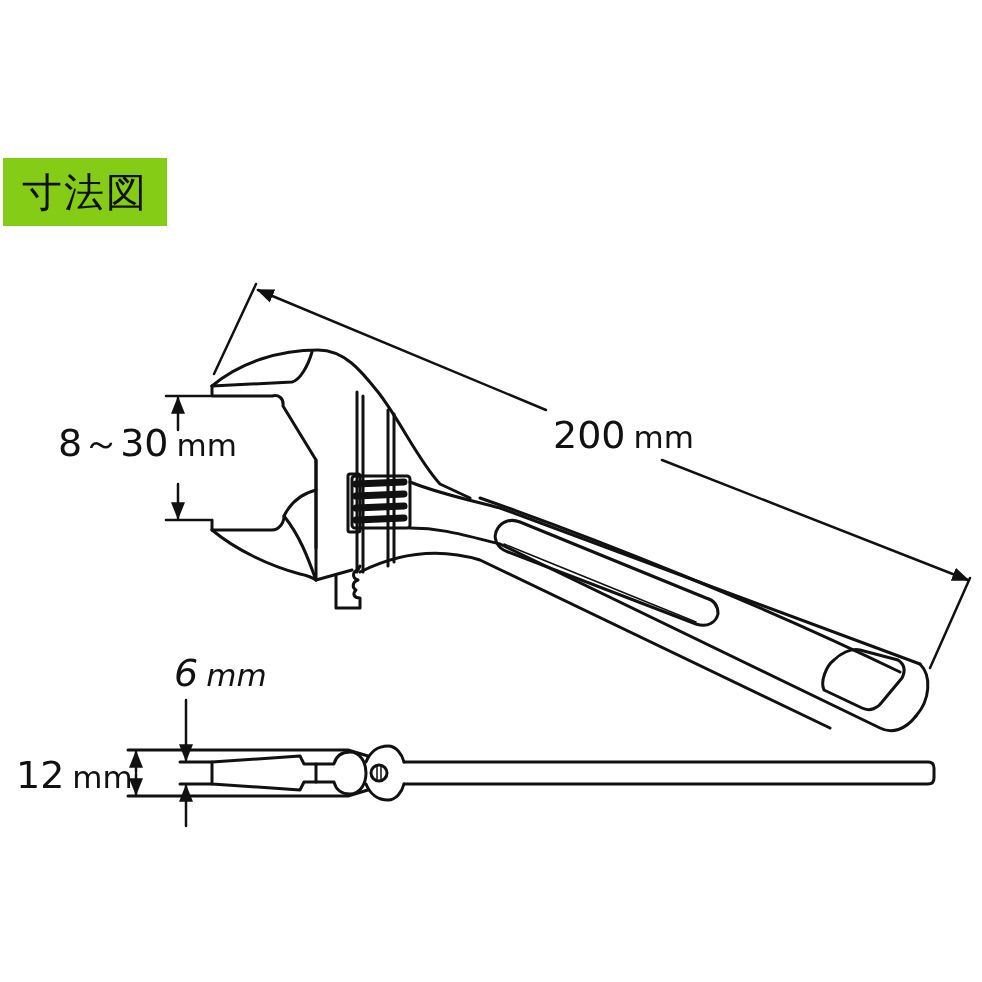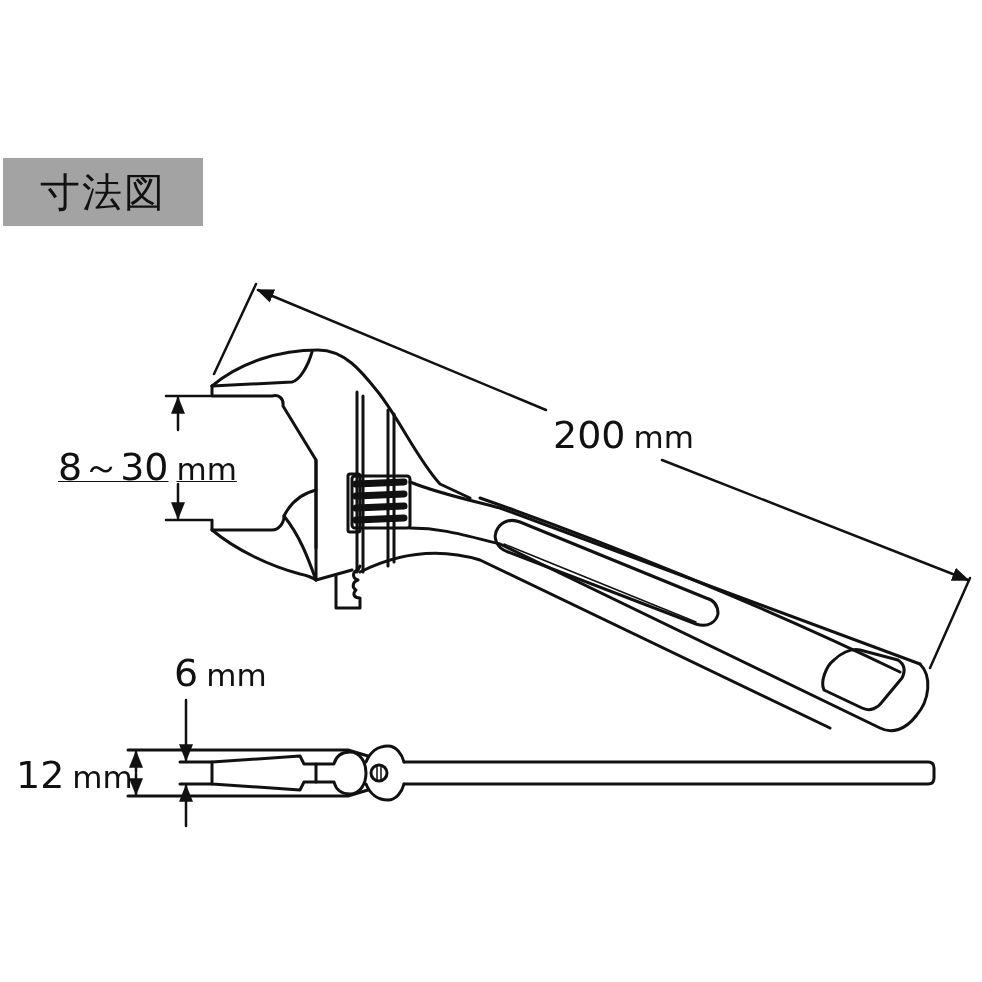--- a/index.html
+++ b/index.html
@@ -12,23 +12,23 @@
       height: 982px;
       position: relative;
       overflow: hidden;
       font-family: "DejaVu Sans", sans-serif;
       color: #111111;
     }
     .title-badge {
       position: absolute;
       left: 3px;
       top: 158px;
-      width: 200px;
+      width: 164px;
       height: 68px;
-      background: #a3a3a3;
+      background: #84cc16;
       display: flex;
       align-items: center;
       justify-content: center;
     }
     .title-badge span {
       font-family: "DejaVu Sans", sans-serif;
       font-size: 40px;
       letter-spacing: 2px;
       color: #111111;
       line-height: 1;
@@ -43,23 +43,23 @@
     .dim-label {
       position: absolute;
       font-family: "DejaVu Sans", sans-serif;
       color: #111111;
       white-space: nowrap;
       line-height: 1;
       background: transparent;
     }
     .dim-label .num { font-size: 38px; }
     .dim-label .unit { font-size: 31px; margin-left: 8px; }
-    .lbl-width   { left: 58px;  top: 448px; text-decoration: underline; }
+    .lbl-width   { left: 58px;  top: 424px; }
     .lbl-length  { left: 553px; top: 416px; text-align: center; }
-    .lbl-thick6  { left: 174px; top: 654px; }
+    .lbl-thick6  { left: 174px; top: 654px; font-style: italic; }
     .lbl-thick12 { left: 16px;   top: 756px; }
   </style>
 </head>
 <body>
 
 <div class="title-badge">
   <span>寸法図</span>
 </div>
 
 <svg class="diagram" viewBox="0 0 982 982" xmlns="http://www.w3.org/2000/svg" fill="none" stroke="#111111" stroke-width="3" stroke-linejoin="round" stroke-linecap="round">

